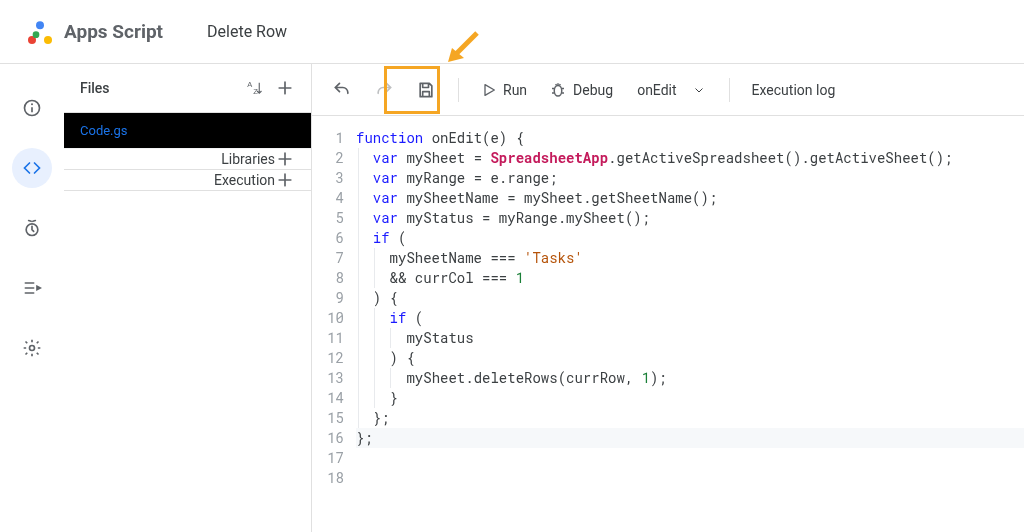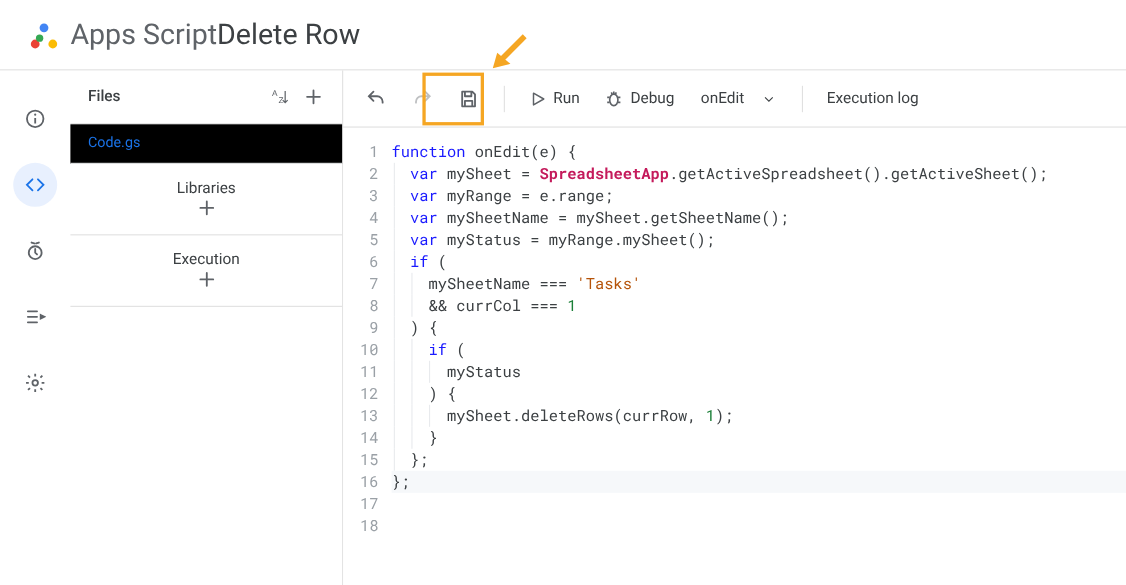--- a/index.html
+++ b/index.html
@@ -1,32 +1,32 @@
 <!DOCTYPE html>
 <html><head>
 <meta charset="utf-8">
 <style>
   * { box-sizing: border-box; margin: 0; padding: 0; }
   body { font-family: "Google Sans", Roboto, Arial, sans-serif; font-size: 14px; color: #3c4043; background: #fff; width: 1024px; height: 532px; overflow: hidden; position: relative; }
   .top-header { display: flex; align-items: center; height: 64px; padding: 0 24px; border-bottom: 1px solid #e0e0e0; }
   .logo { display: flex; align-items: center; gap: 8px; }
   .logo-icon { width: 32px; height: 32px; }
-  .logo-text { font-size: 26px; color: #5f6368; font-weight: 400; }
-  .project-title { font-size: 26px; color: #3c4043; font-weight: 400; }
+  .logo-text { font-size: 19px; color: #5f6368; font-weight: 700; }
+  .project-title { font-size: 16px; color: #3c4043; margin-left: 44px; font-weight: 400; }
   .main-row { display: flex; height: calc(100% - 64px); }
   .left-rail { width: 64px; display: flex; flex-direction: column; align-items: center; padding-top: 24px; gap: 20px; }
   .rail-btn { width: 40px; height: 40px; border-radius: 50%; display: flex; align-items: center; justify-content: center; color: #5f6368; cursor: pointer; }
   .rail-btn.active { background: #e8f0fe; color: #1a73e8; }
   .files-panel { width: 248px; border-right: 1px solid #e0e0e0; display: flex; flex-direction: column; }
   .section-header { display: flex; align-items: center; justify-content: space-between; padding: 14px 16px 14px 16px; border-bottom: 1px solid #e0e0e0; }
   .section-header .title { font-size: 14px; color: #3c4043; font-weight: 500; }
   .section-actions { display: flex; align-items: center; gap: 12px; }
   .icon-btn { color: #5f6368; cursor: pointer; display: flex; align-items: center; justify-content: center; }
   .file-item { padding: 10px 16px; font-size: 13px; color: #1a73e8; background: #000000; border-bottom: 1px solid #f1f3f4; cursor: pointer; }
-  .section-row { display: flex; align-items: center; justify-content: center; padding: 14px 16px; border-bottom: 1px solid #e0e0e0; cursor: pointer; flex-direction: column; }
+  .section-row { display: flex; align-items: center; justify-content: flex-end; padding: 0 16px; border-bottom: 1px solid #e0e0e0; cursor: pointer; }
   .editor-area { flex: 1; display: flex; flex-direction: column; }
   .toolbar { height: 52px; display: flex; align-items: center; padding: 0 12px; gap: 6px; border-bottom: 1px solid #e0e0e0; position: relative; }
   .tb-btn { height: 36px; min-width: 36px; padding: 0 8px; border-radius: 4px; display: flex; align-items: center; justify-content: center; gap: 6px; color: #5f6368; cursor: pointer; font-size: 14px; }
   .tb-btn .lbl { color: #3c4043; }
   .save-highlight { position: absolute; border: 3px solid #f5a623; width: 56px; height: 48px; top: 2px; left: 72px; pointer-events: none; }
   .divider { width: 1px; height: 24px; background: #e0e0e0; margin: 0 8px; }
   .func-select { display: flex; align-items: center; gap: 16px; padding: 0 10px; color: #3c4043; cursor: pointer; }
   .code-editor { flex: 1; display: flex; font-family: "Roboto Mono", Consolas, monospace; font-size: 14px; line-height: 20px; padding-top: 12px; background: #fff; overflow: hidden; }
   .gutter { width: 44px; text-align: right; color: #9aa0a6; padding-right: 12px; user-select: none; }
   .gutter div { height: 20px; }

